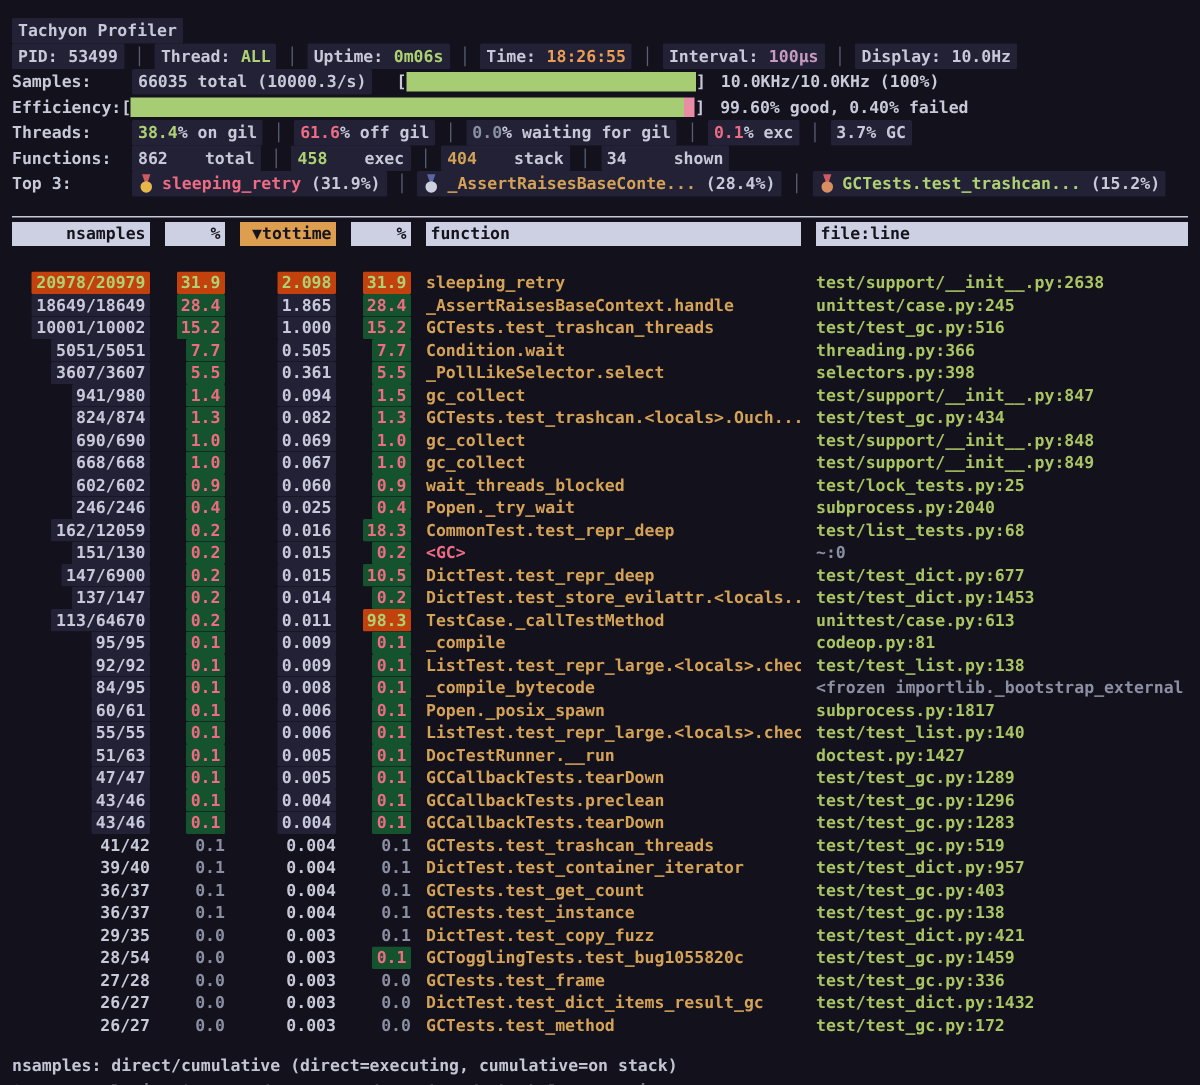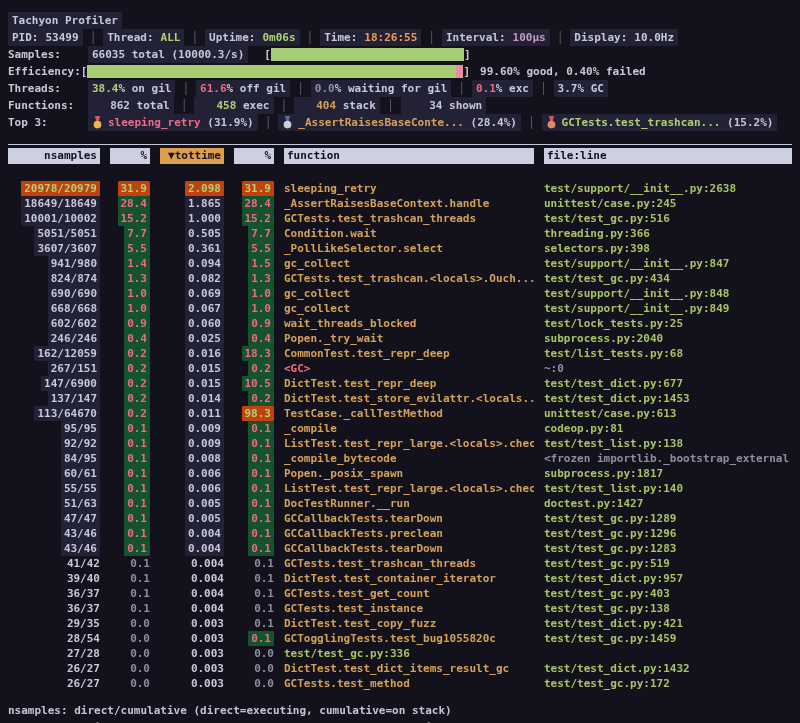--- a/index.html
+++ b/index.html
@@ -17,21 +17,21 @@
   .cw{color:#c7c9d9;} .cg{color:#aed173;} .cr{color:#ee6b84;} .cy{color:#d4a257;}
   .cd{color:#8b8fa3;} .co{color:#eb9d55;} .cm{color:#c79ac1;}
   .bracket{color:#c7c9d9;}
   .bar{display:inline-block;height:13px;vertical-align:middle;font-size:0;line-height:0;}
   .samples-bar{width:193px;margin:0;}
   .eff-bar{width:376px;}
   .fill{display:inline-block;height:13px;}
   .fill.green{background:#a6cd73;}
   .fill.pink{background:#e98da4;}
   .mL16{margin-left:16px;} .mL10{margin-left:10px;}
-  .valn{display:inline-block;min-width:38px;text-align:right;}
+  .valn{display:inline-block;min-width:38px;text-align:left;}
   .medal{margin-right:5px;flex:none;}
   .rule{height:1px;background:#c6c8d8;margin:13px 0 3px 0;}
   .thead,.trow{display:grid;grid-template-columns:92px 40px 64px 40px 250px 1fr;
                column-gap:10px;align-items:center;}
   .thead{height:16px;line-height:16px;margin-bottom:17px;}
   .trow{height:15px;line-height:15px;white-space:pre;}
   .hcell{background:#ccd0e2;color:#15131c;padding:0 3px;}
   .hcell.sorted{background:#dd9f4f;}
   .hr{text-align:right;} .hl{text-align:left;}
   .cell{overflow:hidden;}
@@ -67,20 +67,21 @@
     <span class="sep">│</span>
     <span class="boxed seg"><span class="lbl">Display:</span><span class="cw v">10.0Hz</span></span>
   </div>
 
   <div class="hline">
     <span class="lblf">Samples:</span>
     <span class="boxed cw">66035 total (10000.3/s)</span>
     <span class="bracket mL16">[</span>
     <span class="bar samples-bar"><span class="fill green" style="width: 100%;"></span></span>
     <span class="bracket">]</span>
+    <span class="cw mL10">10.0KHz/10.0KHz (100%)</span>
   </div>
 
   <div class="hline">
     <span>Efficiency:</span><span class="bracket">[</span><span class="bar eff-bar"><span class="fill green" style="width: 97.9%;"></span><span class="fill pink" style="width: 2.1%;"></span></span><span class="bracket">]</span>
     <span class="cw mL10">99.60% good, 0.40% failed</span>
   </div>
 
   <div class="hline">
     <span class="lblf">Threads:</span>
     <span class="boxed seg"><span class="cg">38.4</span><span class="cw">% on gil</span></span>
@@ -149,40 +150,40 @@
       <div class="trow"><div class="cell c0"><span class="cw cellbox">10001/10002</span></div><div class="cell c1"><span class="cr cellbox">15.2</span></div><div class="cell c2"><span class="cw cellbox">1.000</span></div><div class="cell c3"><span class="cr cellbox">15.2</span></div><div class="cell c4"><span class="cy">GCTests.test_trashcan_threads</span></div><div class="cell c5"><span class="cg">test/test_gc.py:516</span></div></div>
       <div class="trow"><div class="cell c0"><span class="cw cellbox">5051/5051</span></div><div class="cell c1"><span class="cr cellbox">7.7</span></div><div class="cell c2"><span class="cw cellbox">0.505</span></div><div class="cell c3"><span class="cr cellbox">7.7</span></div><div class="cell c4"><span class="cy">Condition.wait</span></div><div class="cell c5"><span class="cg">threading.py:366</span></div></div>
       <div class="trow"><div class="cell c0"><span class="cw cellbox">3607/3607</span></div><div class="cell c1"><span class="cr cellbox">5.5</span></div><div class="cell c2"><span class="cw cellbox">0.361</span></div><div class="cell c3"><span class="cr cellbox">5.5</span></div><div class="cell c4"><span class="cy">_PollLikeSelector.select</span></div><div class="cell c5"><span class="cg">selectors.py:398</span></div></div>
       <div class="trow"><div class="cell c0"><span class="cw cellbox">941/980</span></div><div class="cell c1"><span class="cr cellbox">1.4</span></div><div class="cell c2"><span class="cw cellbox">0.094</span></div><div class="cell c3"><span class="cr cellbox">1.5</span></div><div class="cell c4"><span class="cy">gc_collect</span></div><div class="cell c5"><span class="cg">test/support/__init__.py:847</span></div></div>
       <div class="trow"><div class="cell c0"><span class="cw cellbox">824/874</span></div><div class="cell c1"><span class="cr cellbox">1.3</span></div><div class="cell c2"><span class="cw cellbox">0.082</span></div><div class="cell c3"><span class="cr cellbox">1.3</span></div><div class="cell c4"><span class="cy">GCTests.test_trashcan.&lt;locals&gt;.Ouch....</span></div><div class="cell c5"><span class="cg">test/test_gc.py:434</span></div></div>
       <div class="trow"><div class="cell c0"><span class="cw cellbox">690/690</span></div><div class="cell c1"><span class="cr cellbox">1.0</span></div><div class="cell c2"><span class="cw cellbox">0.069</span></div><div class="cell c3"><span class="cr cellbox">1.0</span></div><div class="cell c4"><span class="cy">gc_collect</span></div><div class="cell c5"><span class="cg">test/support/__init__.py:848</span></div></div>
       <div class="trow"><div class="cell c0"><span class="cw cellbox">668/668</span></div><div class="cell c1"><span class="cr cellbox">1.0</span></div><div class="cell c2"><span class="cw cellbox">0.067</span></div><div class="cell c3"><span class="cr cellbox">1.0</span></div><div class="cell c4"><span class="cy">gc_collect</span></div><div class="cell c5"><span class="cg">test/support/__init__.py:849</span></div></div>
       <div class="trow"><div class="cell c0"><span class="cw cellbox">602/602</span></div><div class="cell c1"><span class="cr cellbox">0.9</span></div><div class="cell c2"><span class="cw cellbox">0.060</span></div><div class="cell c3"><span class="cr cellbox">0.9</span></div><div class="cell c4"><span class="cy">wait_threads_blocked</span></div><div class="cell c5"><span class="cg">test/lock_tests.py:25</span></div></div>
       <div class="trow"><div class="cell c0"><span class="cw cellbox">246/246</span></div><div class="cell c1"><span class="cr cellbox">0.4</span></div><div class="cell c2"><span class="cw cellbox">0.025</span></div><div class="cell c3"><span class="cr cellbox">0.4</span></div><div class="cell c4"><span class="cy">Popen._try_wait</span></div><div class="cell c5"><span class="cg">subprocess.py:2040</span></div></div>
       <div class="trow"><div class="cell c0"><span class="cw cellbox">162/12059</span></div><div class="cell c1"><span class="cr cellbox">0.2</span></div><div class="cell c2"><span class="cw cellbox">0.016</span></div><div class="cell c3"><span class="cr cellbox">18.3</span></div><div class="cell c4"><span class="cy">CommonTest.test_repr_deep</span></div><div class="cell c5"><span class="cg">test/list_tests.py:68</span></div></div>
-      <div class="trow"><div class="cell c0"><span class="cw cellbox">267/151</span></div><div class="cell c1"><span class="cr cellbox">0.2</span></div><div class="cell c2"><span class="cw cellbox">0.015</span></div><div class="cell c3"><span class="cr cellbox">0.2</span></div><div class="cell c4"><span class="cr">&lt;GC&gt;</span></div><div class="cell c5"><span class="cd">~:0</span></div></div>
+      <div class="trow"><div class="cell c0"><span class="cw cellbox">151/130</span></div><div class="cell c1"><span class="cr cellbox">0.2</span></div><div class="cell c2"><span class="cw cellbox">0.015</span></div><div class="cell c3"><span class="cr cellbox">0.2</span></div><div class="cell c4"><span class="cr">&lt;GC&gt;</span></div><div class="cell c5"><span class="cd">~:0</span></div></div>
       <div class="trow"><div class="cell c0"><span class="cw cellbox">147/6900</span></div><div class="cell c1"><span class="cr cellbox">0.2</span></div><div class="cell c2"><span class="cw cellbox">0.015</span></div><div class="cell c3"><span class="cr cellbox">10.5</span></div><div class="cell c4"><span class="cy">DictTest.test_repr_deep</span></div><div class="cell c5"><span class="cg">test/test_dict.py:677</span></div></div>
       <div class="trow"><div class="cell c0"><span class="cw cellbox">137/147</span></div><div class="cell c1"><span class="cr cellbox">0.2</span></div><div class="cell c2"><span class="cw cellbox">0.014</span></div><div class="cell c3"><span class="cr cellbox">0.2</span></div><div class="cell c4"><span class="cy">DictTest.test_store_evilattr.&lt;locals...</span></div><div class="cell c5"><span class="cg">test/test_dict.py:1453</span></div></div>
       <div class="trow"><div class="cell c0"><span class="cw cellbox">113/64670</span></div><div class="cell c1"><span class="cr cellbox">0.2</span></div><div class="cell c2"><span class="cw cellbox">0.011</span></div><div class="cell c3"><span class="cg cellbox">98.3</span></div><div class="cell c4"><span class="cy">TestCase._callTestMethod</span></div><div class="cell c5"><span class="cg">unittest/case.py:613</span></div></div>
       <div class="trow"><div class="cell c0"><span class="cw cellbox">95/95</span></div><div class="cell c1"><span class="cr cellbox">0.1</span></div><div class="cell c2"><span class="cw cellbox">0.009</span></div><div class="cell c3"><span class="cr cellbox">0.1</span></div><div class="cell c4"><span class="cy">_compile</span></div><div class="cell c5"><span class="cg">codeop.py:81</span></div></div>
       <div class="trow"><div class="cell c0"><span class="cw cellbox">92/92</span></div><div class="cell c1"><span class="cr cellbox">0.1</span></div><div class="cell c2"><span class="cw cellbox">0.009</span></div><div class="cell c3"><span class="cr cellbox">0.1</span></div><div class="cell c4"><span class="cy">ListTest.test_repr_large.&lt;locals&gt;.check</span></div><div class="cell c5"><span class="cg">test/test_list.py:138</span></div></div>
       <div class="trow"><div class="cell c0"><span class="cw cellbox">84/95</span></div><div class="cell c1"><span class="cr cellbox">0.1</span></div><div class="cell c2"><span class="cw cellbox">0.008</span></div><div class="cell c3"><span class="cr cellbox">0.1</span></div><div class="cell c4"><span class="cy">_compile_bytecode</span></div><div class="cell c5"><span class="cd">&lt;frozen importlib._bootstrap_external</span></div></div>
       <div class="trow"><div class="cell c0"><span class="cw cellbox">60/61</span></div><div class="cell c1"><span class="cr cellbox">0.1</span></div><div class="cell c2"><span class="cw cellbox">0.006</span></div><div class="cell c3"><span class="cr cellbox">0.1</span></div><div class="cell c4"><span class="cy">Popen._posix_spawn</span></div><div class="cell c5"><span class="cg">subprocess.py:1817</span></div></div>
       <div class="trow"><div class="cell c0"><span class="cw cellbox">55/55</span></div><div class="cell c1"><span class="cr cellbox">0.1</span></div><div class="cell c2"><span class="cw cellbox">0.006</span></div><div class="cell c3"><span class="cr cellbox">0.1</span></div><div class="cell c4"><span class="cy">ListTest.test_repr_large.&lt;locals&gt;.check</span></div><div class="cell c5"><span class="cg">test/test_list.py:140</span></div></div>
       <div class="trow"><div class="cell c0"><span class="cw cellbox">51/63</span></div><div class="cell c1"><span class="cr cellbox">0.1</span></div><div class="cell c2"><span class="cw cellbox">0.005</span></div><div class="cell c3"><span class="cr cellbox">0.1</span></div><div class="cell c4"><span class="cy">DocTestRunner.__run</span></div><div class="cell c5"><span class="cg">doctest.py:1427</span></div></div>
       <div class="trow"><div class="cell c0"><span class="cw cellbox">47/47</span></div><div class="cell c1"><span class="cr cellbox">0.1</span></div><div class="cell c2"><span class="cw cellbox">0.005</span></div><div class="cell c3"><span class="cr cellbox">0.1</span></div><div class="cell c4"><span class="cy">GCCallbackTests.tearDown</span></div><div class="cell c5"><span class="cg">test/test_gc.py:1289</span></div></div>
       <div class="trow"><div class="cell c0"><span class="cw cellbox">43/46</span></div><div class="cell c1"><span class="cr cellbox">0.1</span></div><div class="cell c2"><span class="cw cellbox">0.004</span></div><div class="cell c3"><span class="cr cellbox">0.1</span></div><div class="cell c4"><span class="cy">GCCallbackTests.preclean</span></div><div class="cell c5"><span class="cg">test/test_gc.py:1296</span></div></div>
       <div class="trow"><div class="cell c0"><span class="cw cellbox">43/46</span></div><div class="cell c1"><span class="cr cellbox">0.1</span></div><div class="cell c2"><span class="cw cellbox">0.004</span></div><div class="cell c3"><span class="cr cellbox">0.1</span></div><div class="cell c4"><span class="cy">GCCallbackTests.tearDown</span></div><div class="cell c5"><span class="cg">test/test_gc.py:1283</span></div></div>
       <div class="trow"><div class="cell c0"><span class="cw">41/42</span></div><div class="cell c1"><span class="cd">0.1</span></div><div class="cell c2"><span class="cw">0.004</span></div><div class="cell c3"><span class="cd">0.1</span></div><div class="cell c4"><span class="cy">GCTests.test_trashcan_threads</span></div><div class="cell c5"><span class="cg">test/test_gc.py:519</span></div></div>
       <div class="trow"><div class="cell c0"><span class="cw">39/40</span></div><div class="cell c1"><span class="cd">0.1</span></div><div class="cell c2"><span class="cw">0.004</span></div><div class="cell c3"><span class="cd">0.1</span></div><div class="cell c4"><span class="cy">DictTest.test_container_iterator</span></div><div class="cell c5"><span class="cg">test/test_dict.py:957</span></div></div>
       <div class="trow"><div class="cell c0"><span class="cw">36/37</span></div><div class="cell c1"><span class="cd">0.1</span></div><div class="cell c2"><span class="cw">0.004</span></div><div class="cell c3"><span class="cd">0.1</span></div><div class="cell c4"><span class="cy">GCTests.test_get_count</span></div><div class="cell c5"><span class="cg">test/test_gc.py:403</span></div></div>
       <div class="trow"><div class="cell c0"><span class="cw">36/37</span></div><div class="cell c1"><span class="cd">0.1</span></div><div class="cell c2"><span class="cw">0.004</span></div><div class="cell c3"><span class="cd">0.1</span></div><div class="cell c4"><span class="cy">GCTests.test_instance</span></div><div class="cell c5"><span class="cg">test/test_gc.py:138</span></div></div>
       <div class="trow"><div class="cell c0"><span class="cw">29/35</span></div><div class="cell c1"><span class="cd">0.0</span></div><div class="cell c2"><span class="cw">0.003</span></div><div class="cell c3"><span class="cd">0.1</span></div><div class="cell c4"><span class="cy">DictTest.test_copy_fuzz</span></div><div class="cell c5"><span class="cg">test/test_dict.py:421</span></div></div>
       <div class="trow"><div class="cell c0"><span class="cw">28/54</span></div><div class="cell c1"><span class="cd">0.0</span></div><div class="cell c2"><span class="cw">0.003</span></div><div class="cell c3"><span class="cr cellbox">0.1</span></div><div class="cell c4"><span class="cy">GCTogglingTests.test_bug1055820c</span></div><div class="cell c5"><span class="cg">test/test_gc.py:1459</span></div></div>
-      <div class="trow"><div class="cell c0"><span class="cw">27/28</span></div><div class="cell c1"><span class="cd">0.0</span></div><div class="cell c2"><span class="cw">0.003</span></div><div class="cell c3"><span class="cd">0.0</span></div><div class="cell c5"><span class="cg">test/test_gc.py:336</span></div></div>
+      <div class="trow"><div class="cell c0"><span class="cw">27/28</span></div><div class="cell c1"><span class="cd">0.0</span></div><div class="cell c2"><span class="cw">0.003</span></div><div class="cell c3"><span class="cd">0.0</span></div><div class="cell c4"><span class="cy">GCTests.test_frame</span></div><div class="cell c5"><span class="cg">test/test_gc.py:336</span></div></div>
       <div class="trow"><div class="cell c0"><span class="cw">26/27</span></div><div class="cell c1"><span class="cd">0.0</span></div><div class="cell c2"><span class="cw">0.003</span></div><div class="cell c3"><span class="cd">0.0</span></div><div class="cell c4"><span class="cy">DictTest.test_dict_items_result_gc</span></div><div class="cell c5"><span class="cg">test/test_dict.py:1432</span></div></div>
       <div class="trow"><div class="cell c0"><span class="cw">26/27</span></div><div class="cell c1"><span class="cd">0.0</span></div><div class="cell c2"><span class="cw">0.003</span></div><div class="cell c3"><span class="cd">0.0</span></div><div class="cell c4"><span class="cy">GCTests.test_method</span></div><div class="cell c5"><span class="cg">test/test_gc.py:172</span></div></div>
     </div>
 
   <div class="footer">
     <div class="hline">nsamples: direct/cumulative (direct=executing, cumulative=on stack)</div>
     <div class="hline">Sort: Total Time | 't':mode 'x':trends ↔:thread 'h':help 'q':quit</div>
   </div>
 
 </div>

